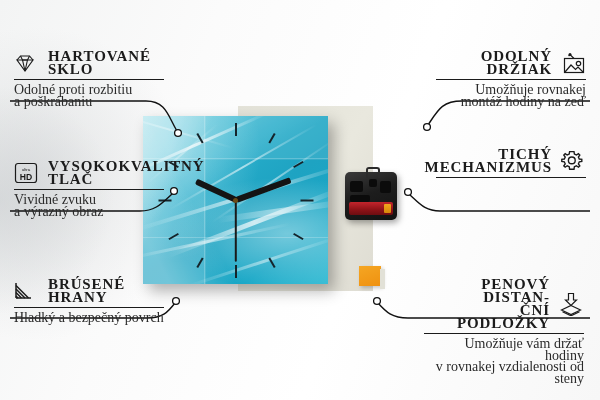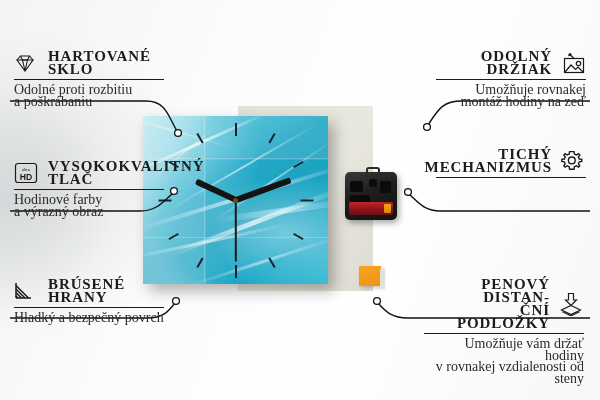--- a/index.html
+++ b/index.html
@@ -185,21 +185,21 @@
           <text x="12" y="17.5" font-family="Liberation Sans, sans-serif" font-size="8.6" font-weight="bold" text-anchor="middle" fill="#1b1b1b">HD</text>
         </svg>
       </span>
       <span class="ttl">
         <span>VYSOKOKVALITNÝ</span><br>
         <span>TLAČ</span>
       </span>
     </div>
     <div class="rule"></div>
     <div class="sub">
-      <span>Hodinové farby</span><br>
+      <span>Vividné zvuku</span><br>
       <span>a výrazný obraz</span>
     </div>
   </div>
 
   <div class="cal left" style="left:14px;top:278px;width:150px;">
     <div class="head">
       <span class="ico">
         <svg width="24" height="20" viewBox="0 0 24 20" stroke="#1b1b1b" stroke-width="1.5" fill="none">
           <path d="M2,2 L2,17"></path>
             <path d="M2,17 L17,17"></path>

